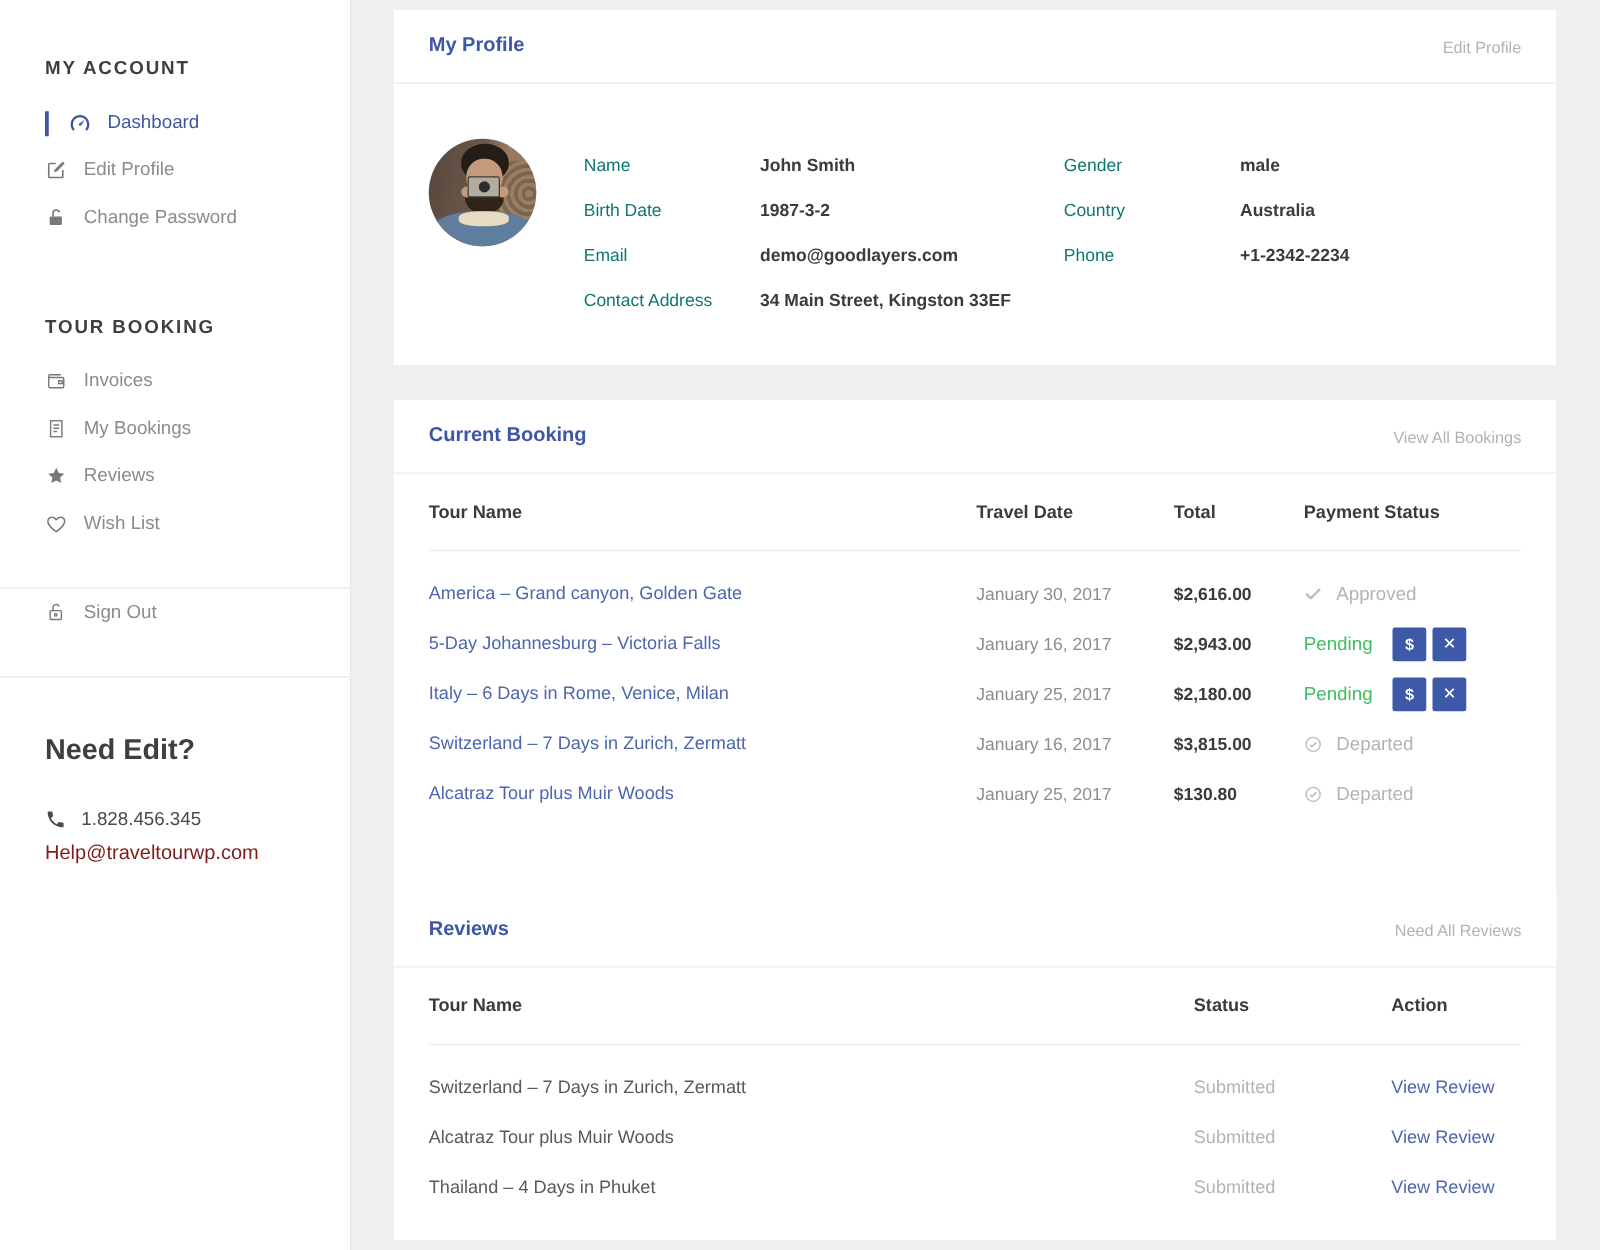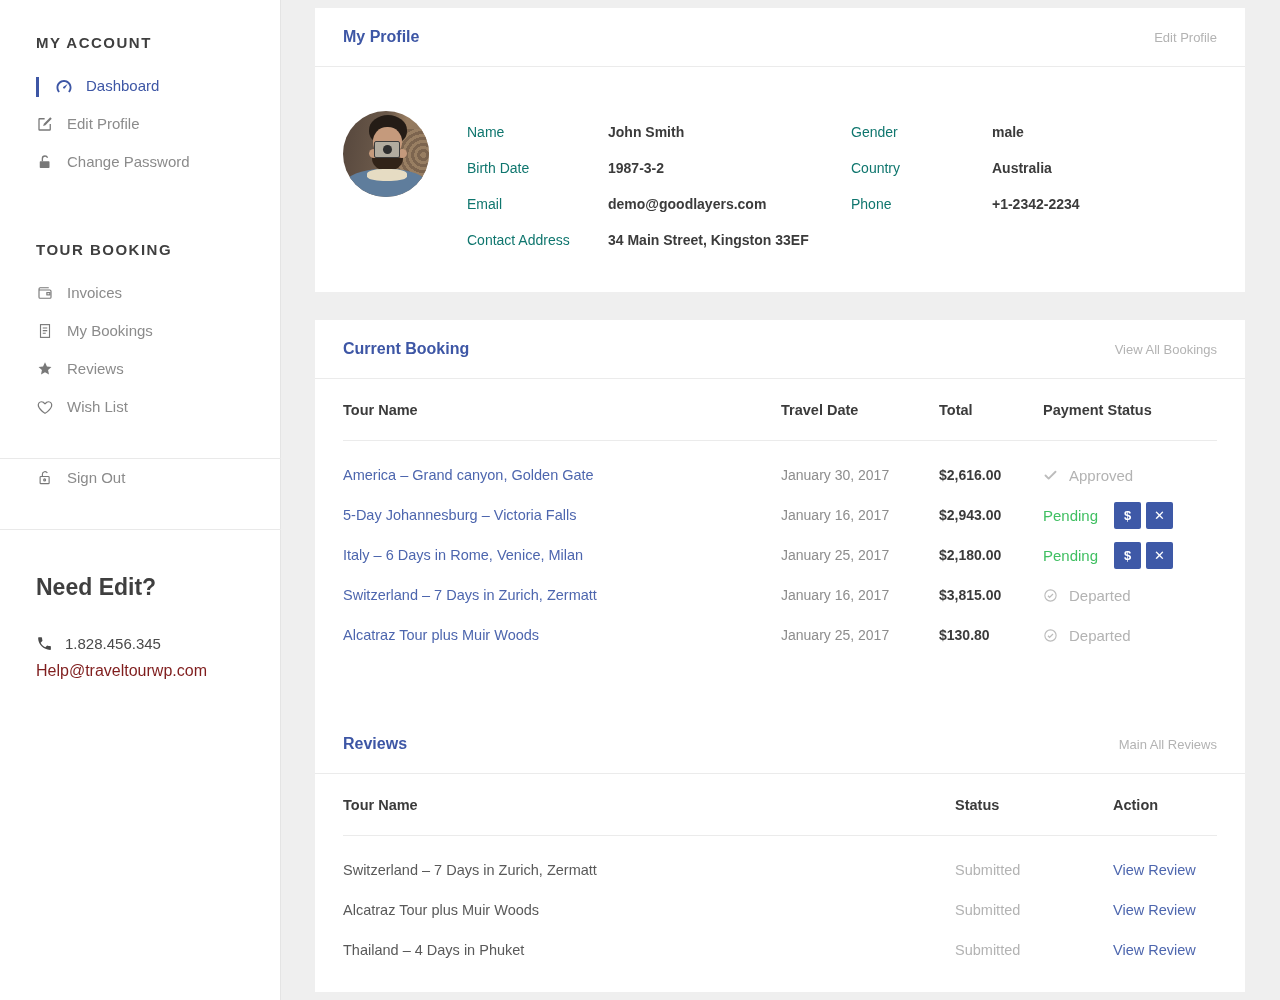--- a/index.html
+++ b/index.html
@@ -12,21 +12,21 @@
     color:#3b3b3b;
   }
   
   .sidebar {
     position:absolute; left:0; top:0; width:281px; height:1000px;
     background:#ffffff; border-right:1px solid #e4e4e4;
     padding:34px 0 0 36px;
   }
   .side-heading {
     font-size:15px; font-weight:bold; letter-spacing:1.5px;
-    color:#3f3f3f; text-transform:uppercase;
+    color:#3f3f3f; text-transform:uppercase;margin-top:12px;
   }
   .side-nav { margin-top:26px; }
   .side-item {
     display:flex; align-items:flex-start; height:38px;
     font-size:15px; color:#8b8b8b; cursor:pointer;
   }
   .side-item .abar {
     width:3px; height:20px; background:#3d56a5; margin-right:16px;
   }
   .side-item .icn {
@@ -373,21 +373,21 @@
         </span>
       </div>
 
     </div>
   </div>
 </section>
 
 <section class="card" id="card-reviews">
   <div class="card-header">
     <span class="card-title">Reviews</span>
-    <a class="view-link">Main All Reviews</a>
+    <a class="view-link">Need All Reviews</a>
   </div>
   <div class="tbl">
     <div class="r-grid t-head">
       <span>Tour Name</span>
       <span>Status</span>
       <span>Action</span>
     </div>
     <div class="t-body">
 
       <div class="r-grid t-row">

